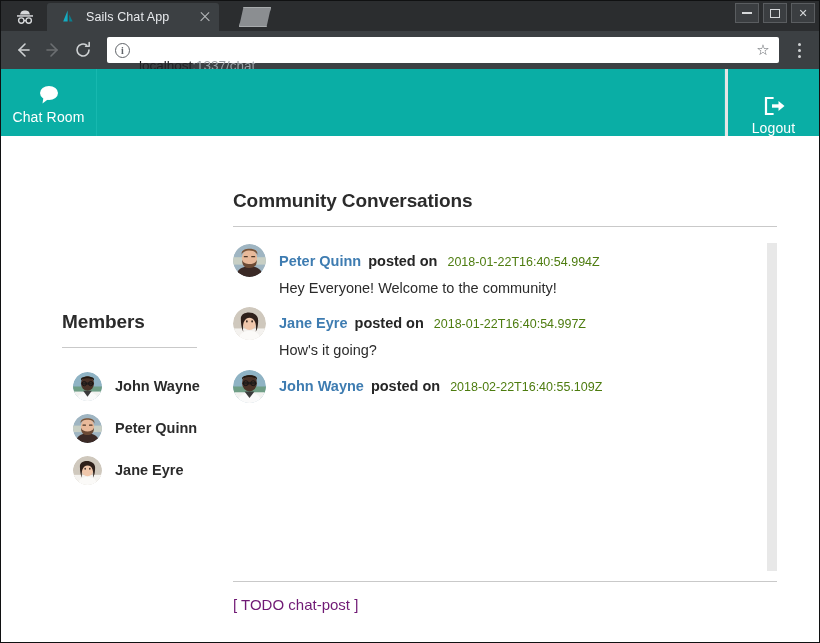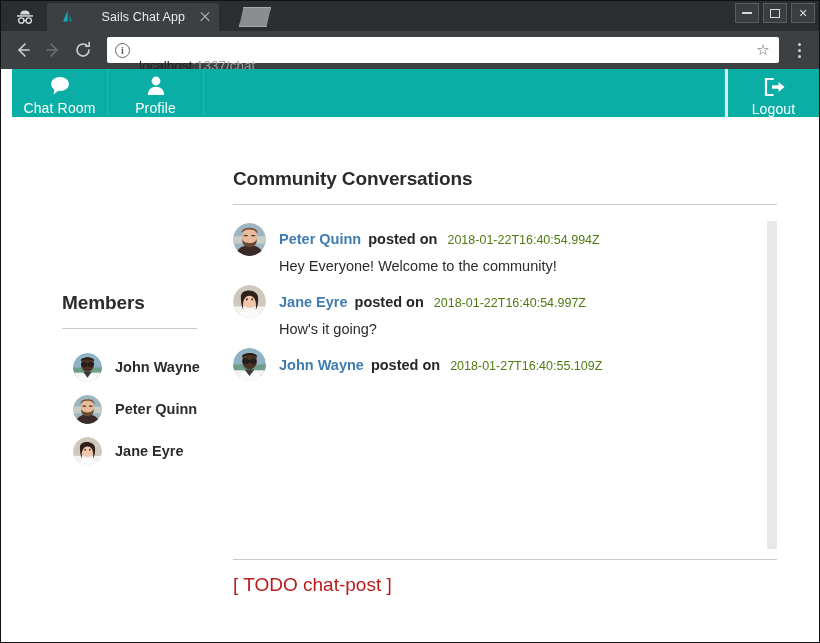--- a/index.html
+++ b/index.html
@@ -71,21 +71,20 @@
     flex: 0 0 auto;
     display: block;
   }
 
   .tab-title {
     color: #e8eaed;
     font-size: 12.5px;
     white-space: nowrap;
     flex: 1 1 auto;
     letter-spacing: .1px;
-    text-align: right;
   }
 
   .tab-close {
     width: 16px; height: 16px;
     margin-left: 12px;
     position: relative;
     flex: 0 0 auto;
     opacity: .85;
   }
   .tab-close::before, .tab-close::after {
@@ -203,25 +202,24 @@
   
   .viewport {
     flex: 1 1 auto;
     background: #ffffff;
     overflow: hidden;
     position: relative;
   }
 
   
   .sitenav {
-    height: 48px;
+    height: 67px;
     background: #0aaea5;
     display: flex;
     align-items: stretch;
-    margin-left: 11px;
   }
 
   .navitem {
     width: 96px;
     border-right: 1px solid #17b8af;
     display: flex;
     flex-direction: column;
     align-items: center;
     justify-content: center;
     color: #ffffff;
@@ -349,22 +347,22 @@
     line-height: 1.3;
   }
 
   .chat-footer-rule {
     height: 1px;
     background: #c9c9c9;
     margin-top: 8px;
   }
 
   .chat-footer {
-    font-size: 19px;
-    color: #b91c1c;
+    font-size: 15px;
+    color: #701a75;
     padding: 14px 0 0 0;
   }
 </style>
 </head>
 <body>
 
 <div class="window">
 
   <div class="titlebar">
 
@@ -445,29 +443,20 @@
       <div class="navitem">
         <span class="nav-ico">
           <svg width="24" height="22" viewBox="0 0 24 22">
             <ellipse cx="12" cy="9" rx="9" ry="7" fill="#ffffff"></ellipse>
             <path d="M6.5 13 L5.5 19.5 L12 14.5 Z" fill="#ffffff"></path>
           </svg>
         </span>
         <span class="nav-label">Chat Room</span>
       </div>
 
-      <div class="navitem">
-        <span class="nav-ico">
-          <svg width="22" height="22" viewBox="0 0 22 22">
-            <circle cx="11" cy="6" r="4.4" fill="#ffffff"></circle>
-            <path d="M2.8 20 C2.8 14.6 6.4 11.8 11 11.8 C15.6 11.8 19.2 14.6 19.2 20 Z" fill="#ffffff"></path>
-          </svg>
-        </span>
-        <span class="nav-label">Profile</span>
-      </div>
 
       <div class="nav-spacer"></div>
 
       <div class="navitem right">
         <span class="nav-ico">
           <svg width="24" height="22" viewBox="0 0 24 22">
             <path d="M10.5 3 L4 3 L4 19 L10.5 19" fill="none" stroke="#ffffff" stroke-width="2.2" stroke-linecap="square"></path>
             <rect x="10" y="9.3" width="7.5" height="3.4" fill="#ffffff"></rect>
             <path d="M16.5 6 L22.5 11 L16.5 16 Z" fill="#ffffff"></path>
           </svg>
@@ -642,21 +631,21 @@
                     <path d="M11 13 C11 7 29 7 29 13 L29 10 C29 5 11 5 11 10 Z" fill="#22170f"></path>
                     <rect x="12" y="14.5" width="16" height="3" fill="#1b1b1b" opacity=".75"></rect>
                     <circle cx="15.5" cy="16" r="3" fill="none" stroke="#151515" stroke-width="1.2"></circle>
                     <circle cx="24.5" cy="16" r="3" fill="none" stroke="#151515" stroke-width="1.2"></circle>
                   </g>
                 </svg>
               </span>
               <span class="msg-meta">
                 <span class="msg-author">John Wayne</span>
                 <span class="msg-posted">posted on</span>
-                <span class="msg-time">2018-01-27T16:40:55.109Z</span>
+                <span class="msg-time">2018-02-22T16:40:55.109Z</span>
               </span>
             </div>
           </div>
         </div>
 
         <div class="chat-footer-rule"></div>
         <div class="chat-footer">[ TODO chat-post ]</div>
       </div>
 
     </div>

